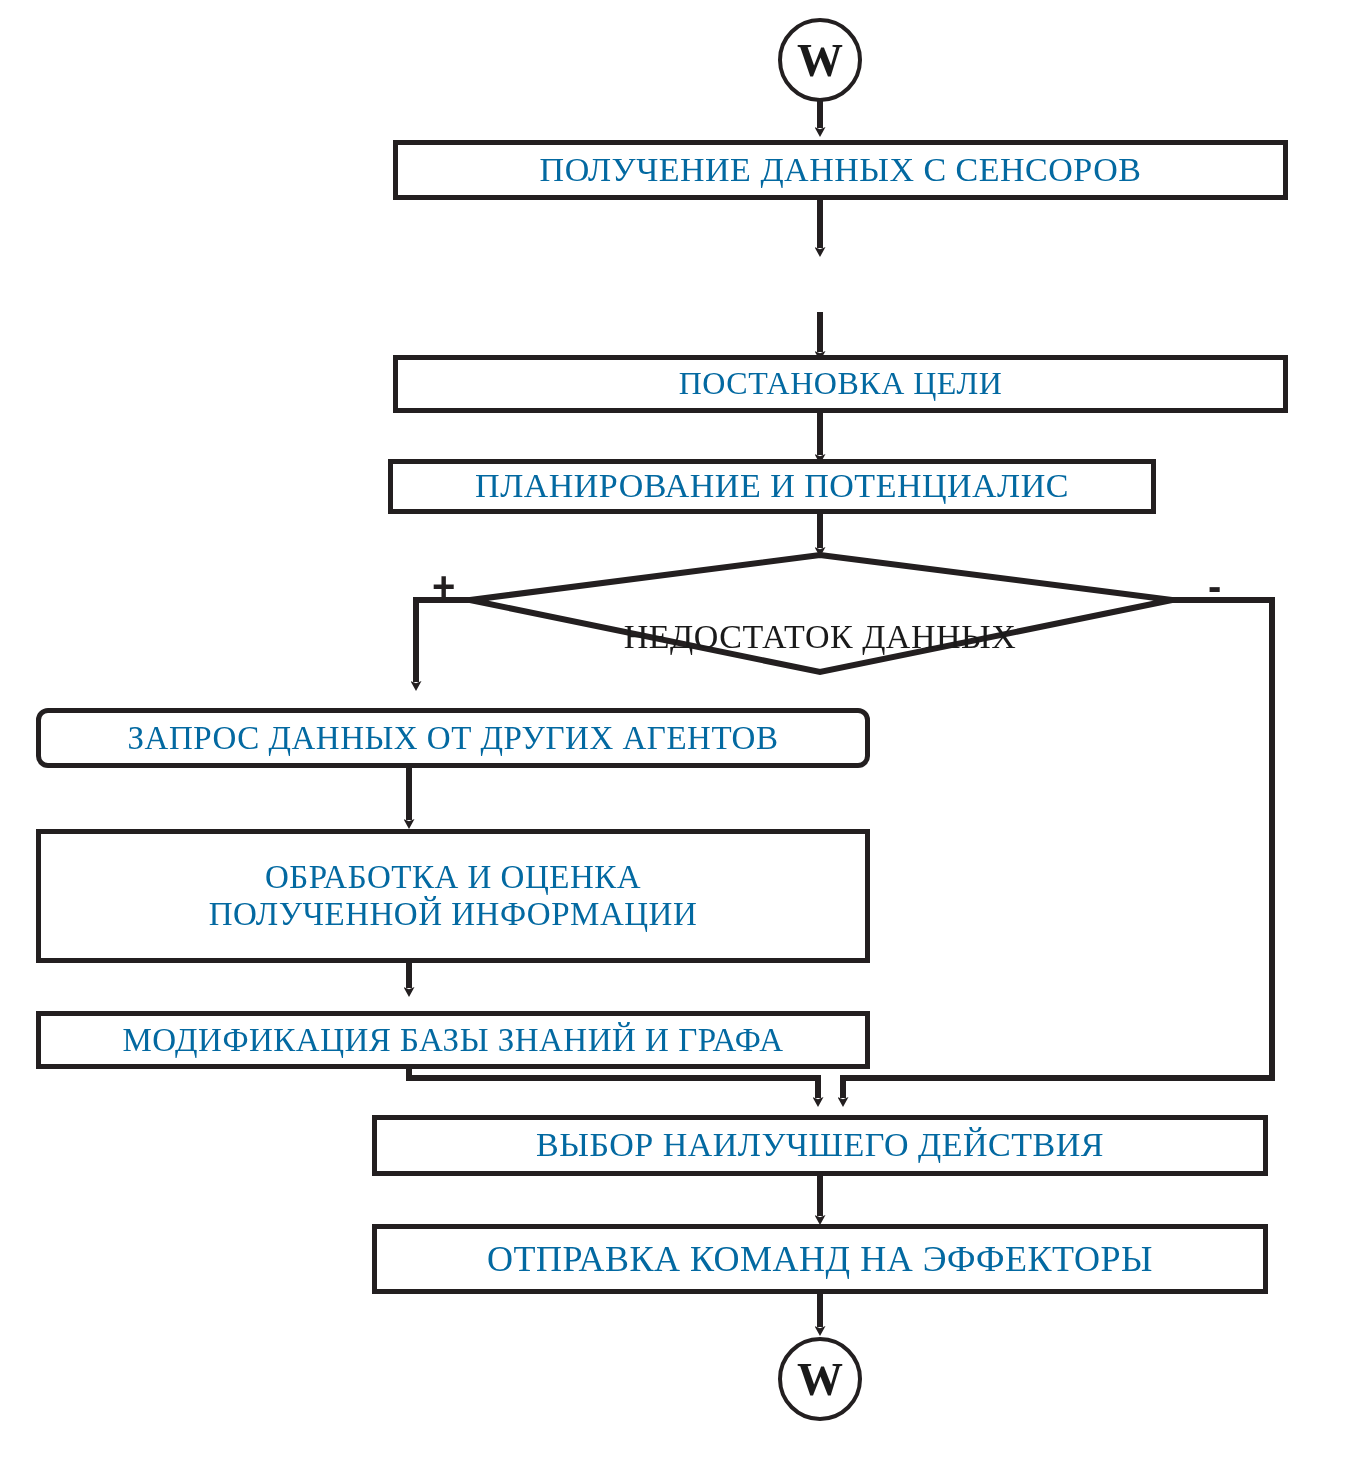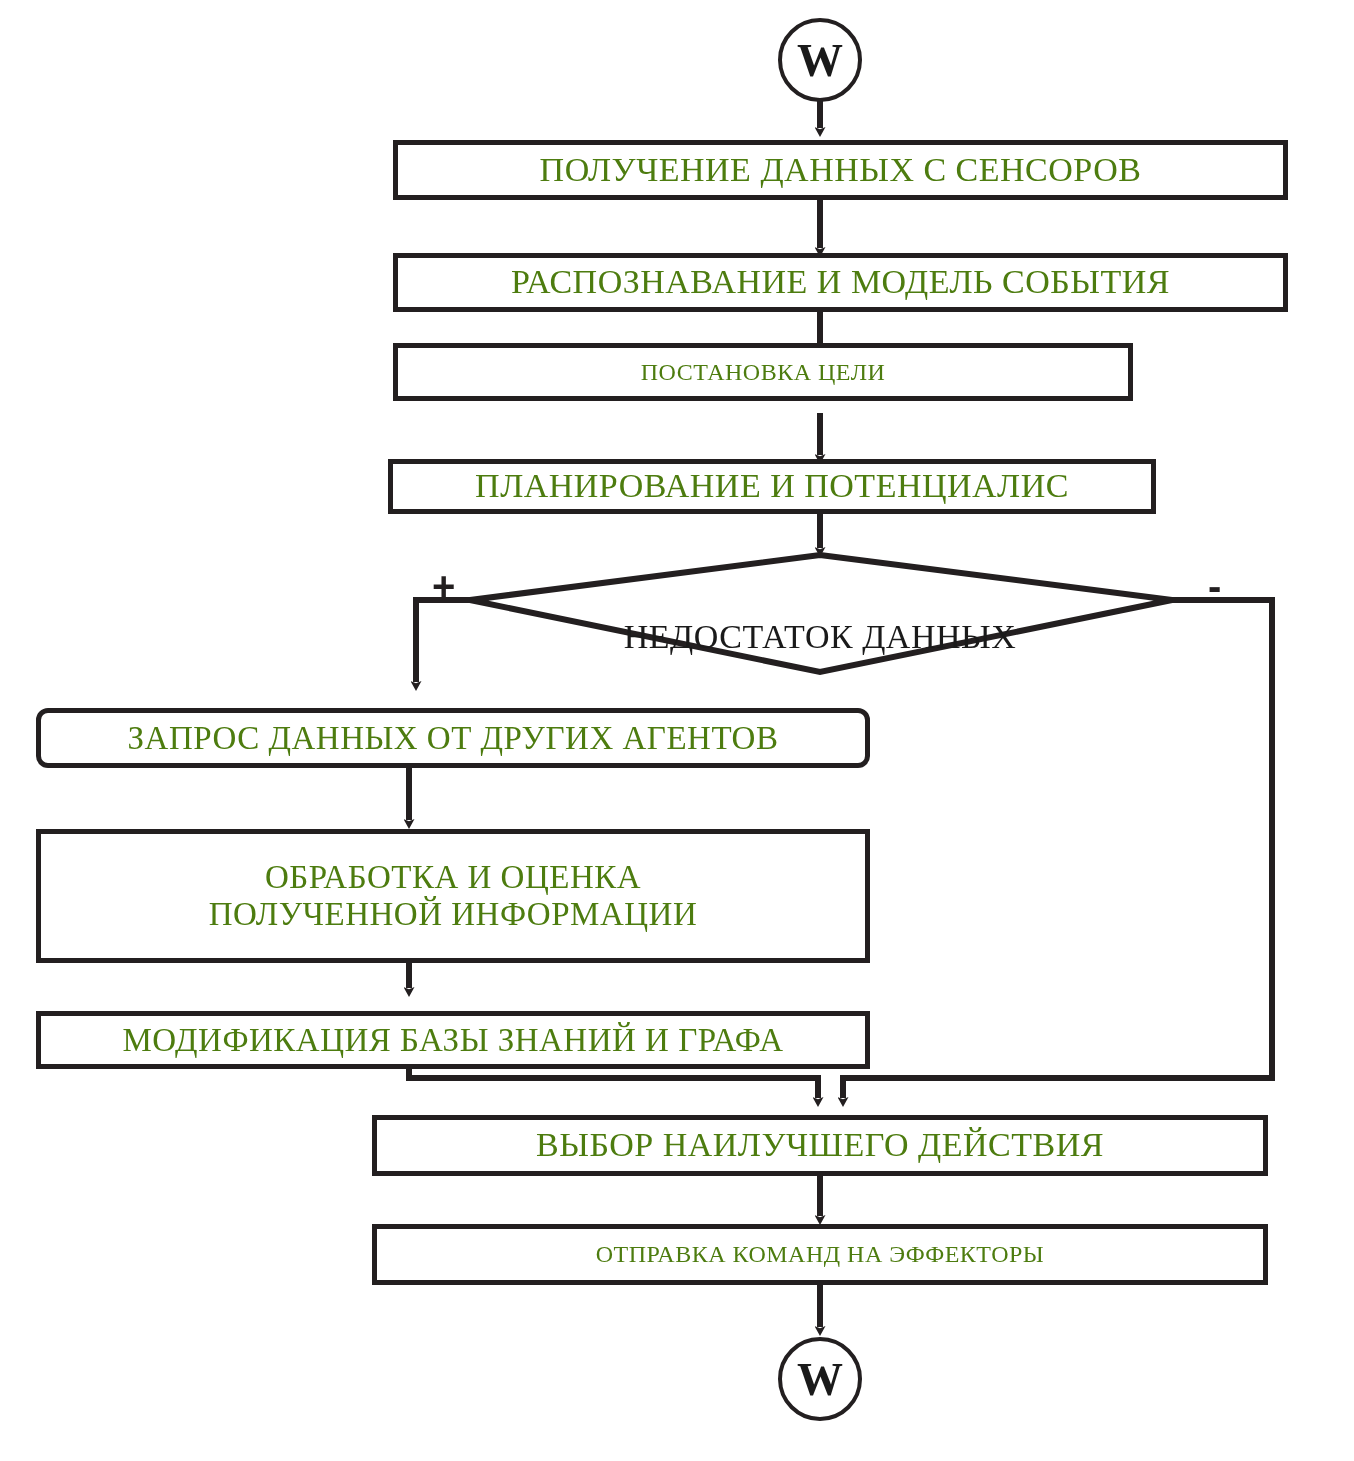--- a/index.html
+++ b/index.html
@@ -25,21 +25,21 @@
   
   .node {
     position: absolute;
     box-sizing: border-box;
     border: 5px solid #231f20;
     background: #ffffff;
     display: flex;
     align-items: center;
     justify-content: center;
     text-align: center;
-    color: #4d7c0f;
+    color: #0369a1;
     letter-spacing: 0.5px;
     line-height: 1.12;
     z-index: 3;
   }
   .node-text {
     display: block;
     white-space: pre-line;
     padding: 0 8px;
   }
   
@@ -120,25 +120,22 @@
   </svg>
 
   <div class="terminator" style="left:778px; top:18px; width:84px; height:84px; font-size:46px;">
     <span>W</span>
   </div>
 
   <div class="node" style="left:393px; top:140px; width:895px; height:60px; font-size:34px;">
     <span class="node-text">ПОЛУЧЕНИЕ ДАННЫХ С СЕНСОРОВ</span>
   </div>
 
-  <div class="node" style="left:393px; top:253px; width:895px; height:59px; font-size:34px;">
-    <span class="node-text">РАСПОЗНАВАНИЕ И МОДЕЛЬ СОБЫТИЯ</span>
-  </div>
 
-  <div class="node" style="left:393px; top:343px; width:740px; height:58px; font-size:24px;">
+  <div class="node" style="left:393px; top:355px; width:895px; height:58px; font-size:32px;">
     <span class="node-text">ПОСТАНОВКА ЦЕЛИ</span>
   </div>
 
   <div class="node" style="left:388px; top:459px; width:768px; height:55px; font-size:34px;">
     <span class="node-text">ПЛАНИРОВАНИЕ И ПОТЕНЦИАЛИС</span>
   </div>
 
   <div class="diamond-label" style="left:520px; top:582px; width:600px; height:40px; font-size:34px;margin-top:35px;">
     <span>НЕДОСТАТОК ДАННЫХ</span>
   </div>
@@ -161,21 +158,21 @@
   </div>
 
   <div class="node" style="left:36px; top:995px; width:834px; height:58px; font-size:33px;margin-top:16px;">
     <span class="node-text">МОДИФИКАЦИЯ БАЗЫ ЗНАНИЙ И ГРАФА</span>
   </div>
 
   <div class="node" style="left:372px; top:1115px; width:896px; height:61px; font-size:34px;">
     <span class="node-text">ВЫБОР НАИЛУЧШЕГО ДЕЙСТВИЯ</span>
   </div>
 
-  <div class="node" style="left:372px; top:1224px; width:896px; height:61px; font-size:24px;">
+  <div class="node" style="left:372px; top:1224px; width:896px; height:70px; font-size:36px;">
     <span class="node-text">ОТПРАВКА КОМАНД НА ЭФФЕКТОРЫ</span>
   </div>
 
   <div class="terminator" style="left:778px; top:1337px; width:84px; height:84px; font-size:46px;">
     <span>W</span>
   </div>
 
 </div>
 
 </body></html>

